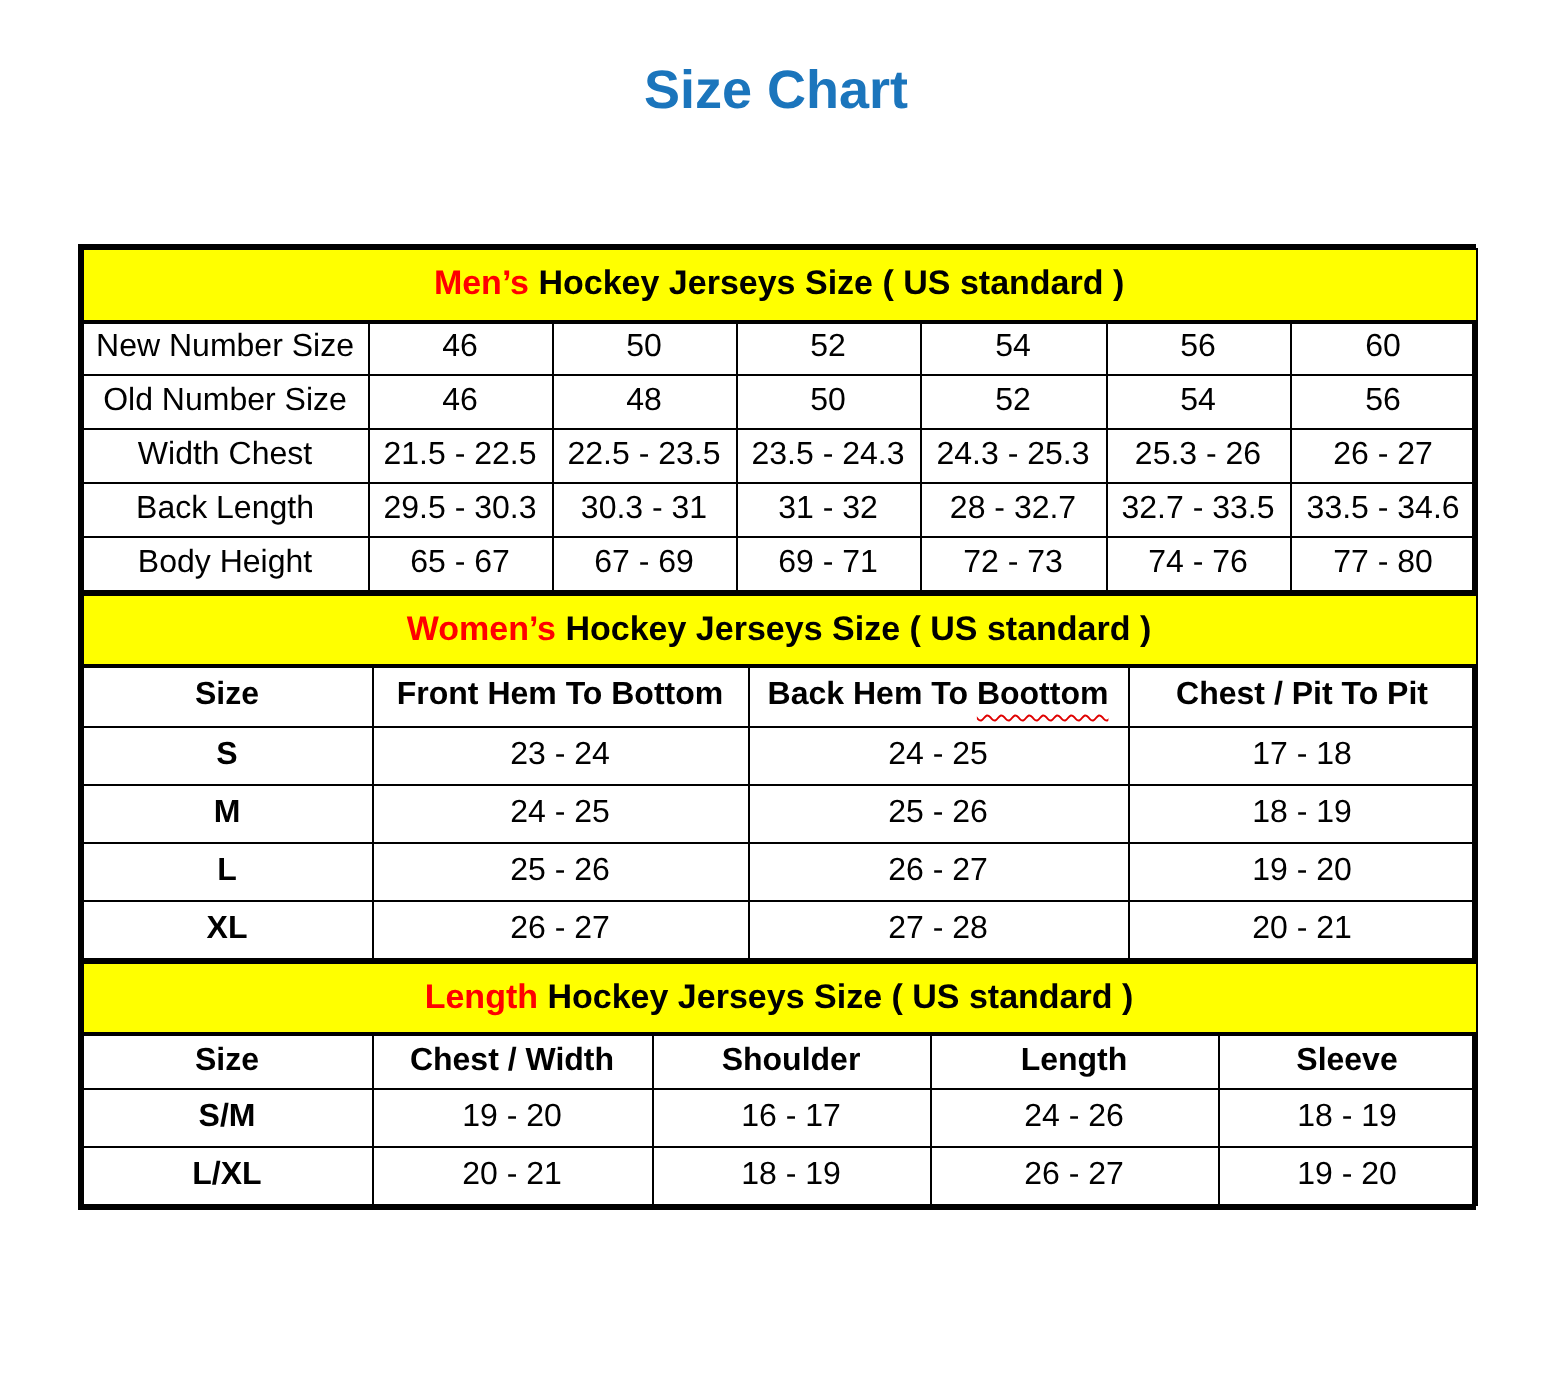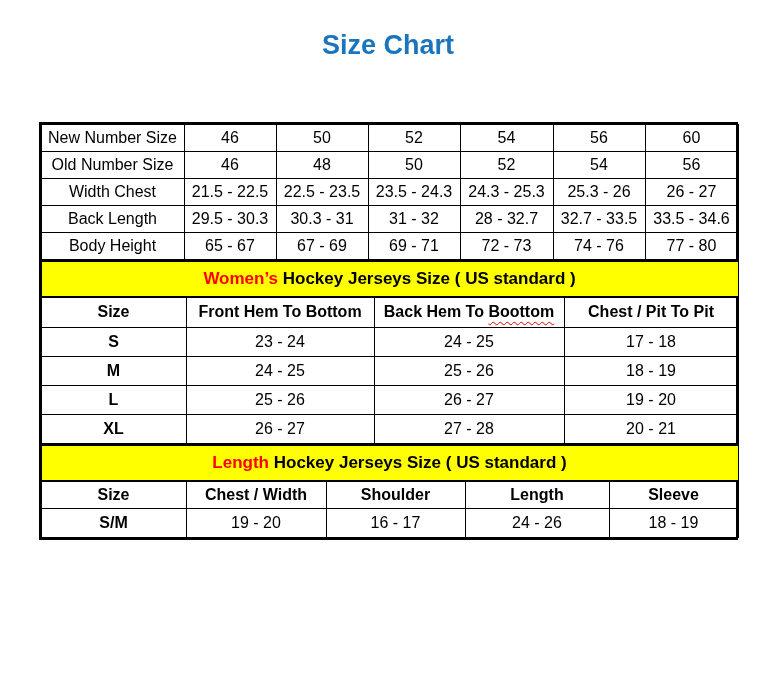--- a/index.html
+++ b/index.html
@@ -71,20 +71,26 @@
     <colgroup>
       <col style="width:143px">
         <col style="width:92px">
         <col style="width:92px">
       <col style="width:92px">
         <col style="width:93px">
         <col style="width:92px">
         <col style="width:93px">
     </colgroup>
     <tbody>
+      <tr class="band-row">
+        <td colspan="7" class="band">
+          <span class="red">Men’s</span>
+          <span>Hockey Jerseys Size ( US standard )</span>
+        </td>
+      </tr>
       <tr class="men-row">
         <td class="rowlabel">New Number Size</td>
         <td>46</td>
         <td>50</td>
         <td>52</td>
         <td>54</td>
         <td>56</td>
         <td>60</td>
       </tr>
       <tr class="men-row">
@@ -198,16 +204,23 @@
         <th>Length</th>
         <th>Sleeve</th>
       </tr>
       <tr class="youth-row">
         <td class="rowlabel-bold">S/M</td>
         <td>19 - 20</td>
         <td>16 - 17</td>
         <td>24 - 26</td>
         <td>18 - 19</td>
       </tr>
+      <tr class="youth-row">
+        <td class="rowlabel-bold">L/XL</td>
+        <td>20 - 21</td>
+        <td>18 - 19</td>
+        <td>26 - 27</td>
+        <td>19 - 20</td>
+      </tr>
     </tbody>
   </table>
 
 </div>
 
 </body></html>

